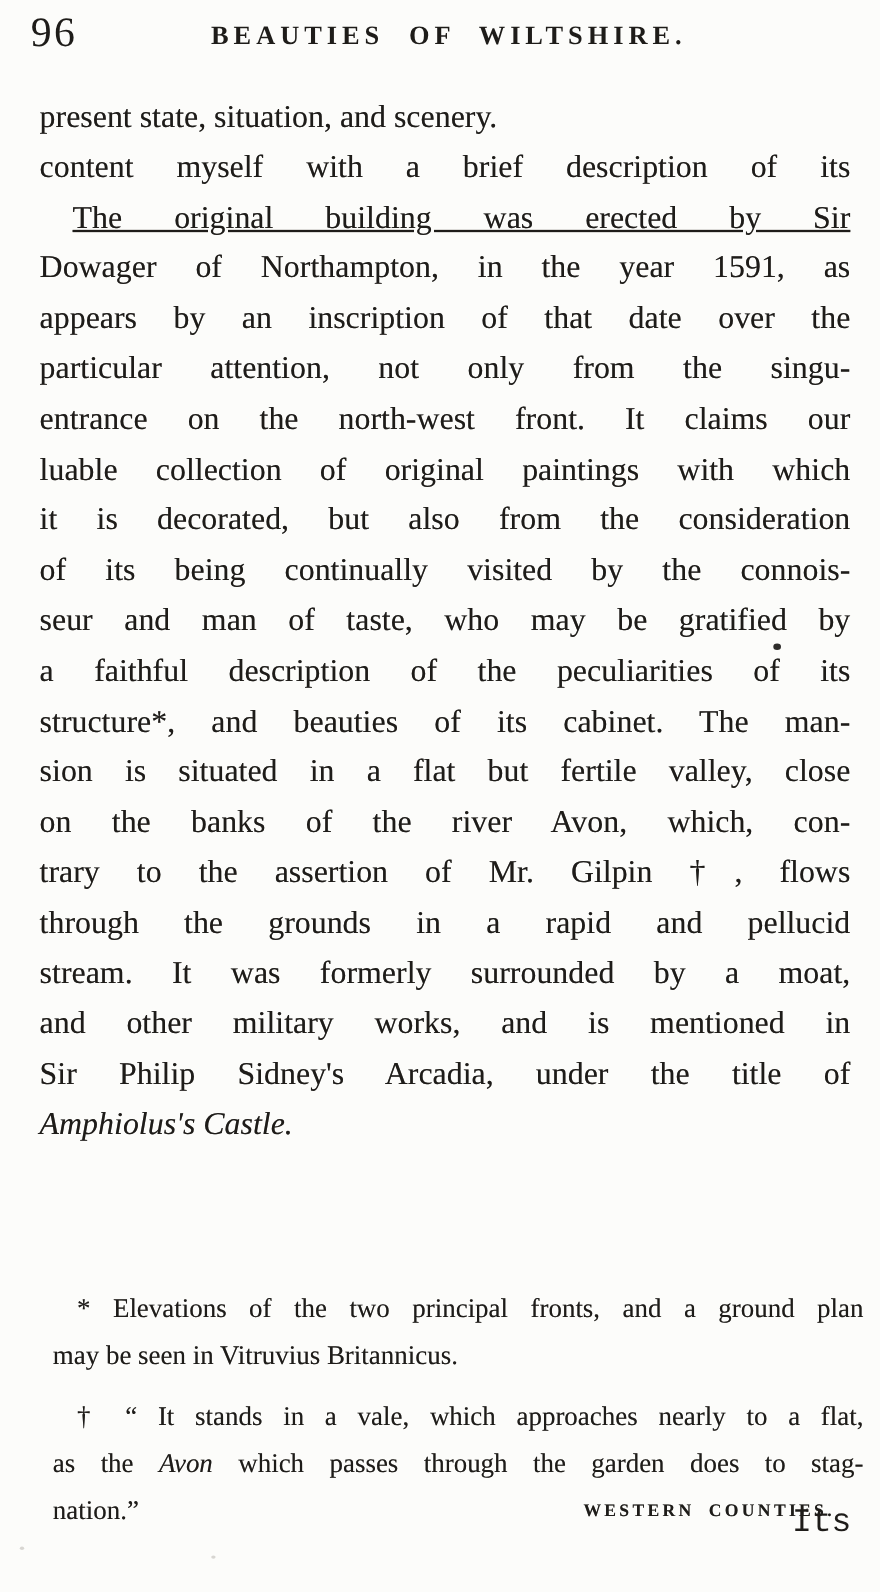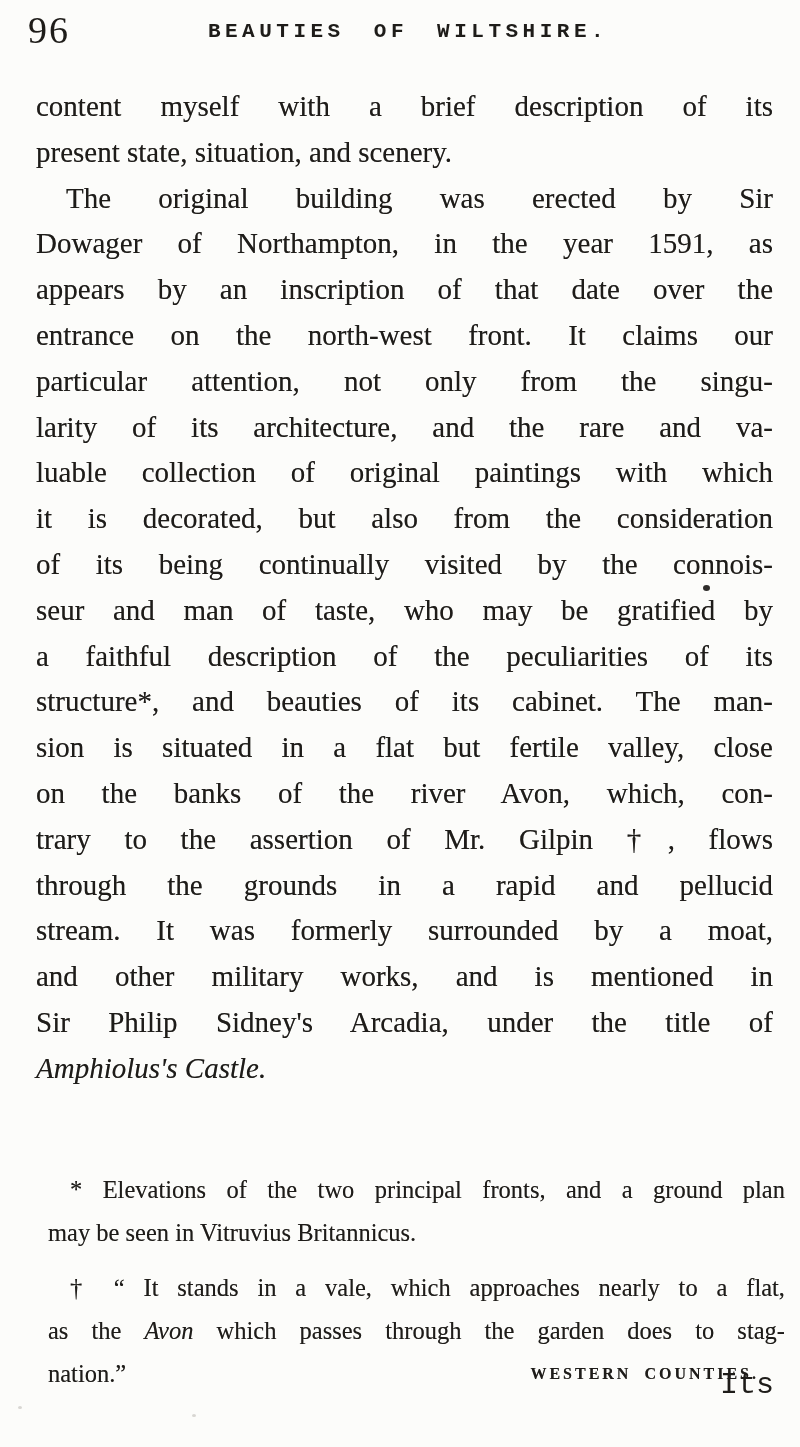--- a/index.html
+++ b/index.html
@@ -15,37 +15,37 @@
 
   
   .pagenum {
     position: absolute; top: 8px; left: 28px;
     font-size: 38px; letter-spacing: 2px;
   }
   .running-title {
     position: absolute; top: 20px; left: 0; right: 0;
     padding-left: 16px;
     text-align: center;
-    font-size: 21px; font-weight: 700;
-    letter-spacing: 4.5px; word-spacing: 12px; font-family: Liberation Mono, monospace;
+    font-size: 24px; font-weight: 700;
+    letter-spacing: 4.5px; word-spacing: 12px;
   }
 
   
   .body-text {
     position: absolute; top: 84px; left: 36px; width: 737px;
     font-size: 29px; line-height: 45.8px;
     text-shadow: 0 0 0.5px rgba(30,28,25,.55);
   }
   .line {
     text-align: justify;
     text-align-last: justify;
     white-space: normal;
   }
   .line.para-end { text-align-last: left; }
-  .line.indent { text-indent: 30px; }
+  .line.indent { text-indent: 30px; text-decoration: underline; }
   .line.italic { font-style: italic; }
 
   
   .footnotes {
     position: absolute; left: 48px; width: 737px;
     font-size: 24.5px; line-height: 43px;
     text-shadow: 0 0 0.4px rgba(30,28,25,.5);
   }
   .fn1 { top: 1168px; }
   .fn2 { top: 1266px; }
@@ -84,28 +84,27 @@
 </style>
 </head>
 <body>
 
 <div class="page">
 
   <span class="pagenum">96</span>
   <div class="running-title">BEAUTIES OF WILTSHIRE.</div>
 
   <main class="body-text">
+    <div class="line para-end">present state, situation, and scenery.</div>
     <div class="line">content myself with a brief description of its</div>
-    <div class="line para-end">present state, situation, and scenery.</div>
     <div class="line indent">The original building was erected by Sir</div>
     <div class="line">Dowager of Northampton, in the year 1591, as</div>
     <div class="line">appears by an inscription of that date over the</div>
+    <div class="line">particular attention, not only from the singu-</div>
     <div class="line">entrance on the north-west front. It claims our</div>
-    <div class="line">particular attention, not only from the singu-</div>
-    <div class="line">larity of its architecture, and the rare and va-</div>
     <div class="line">luable collection of original paintings with which</div>
     <div class="line">it is decorated, but also from the consideration</div>
     <div class="line">of its being continually visited by the connois-</div>
     <div class="line">seur and man of taste, who may be gratified by</div>
     <div class="line">a faithful description of the peculiarities of its</div>
     <div class="line">structure*, and beauties of its cabinet. The man-</div>
     <div class="line">sion is situated in a flat but fertile valley, close</div>
     <div class="line">on the banks of the river Avon, which, con-</div>
     <div class="line">trary to the assertion of Mr. Gilpin †, flows</div>
     <div class="line">through the grounds in a rapid and pellucid</div>

